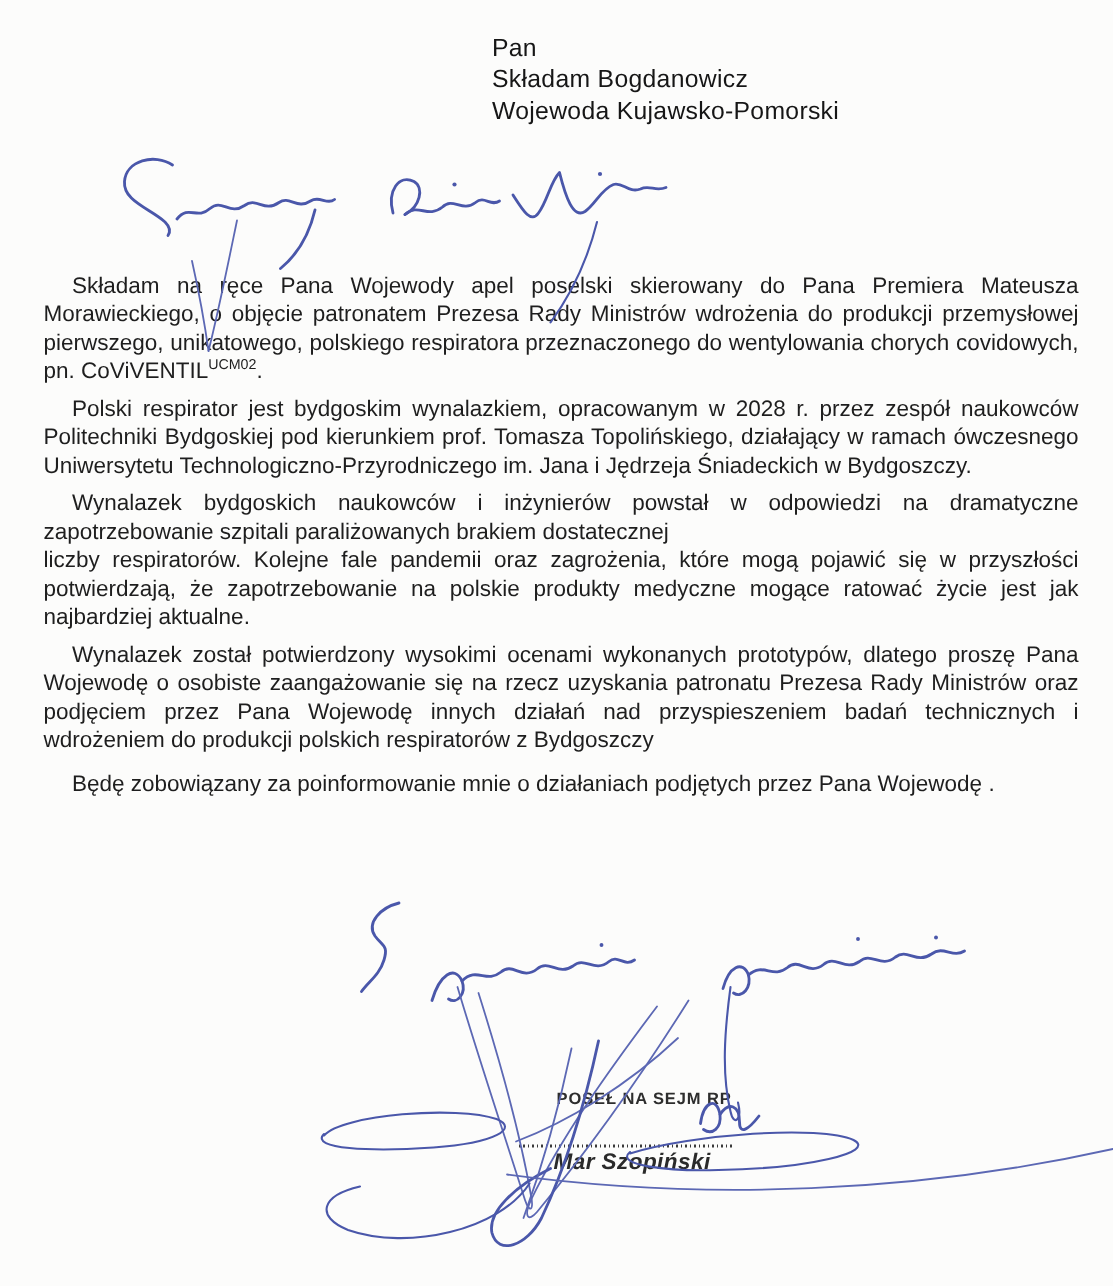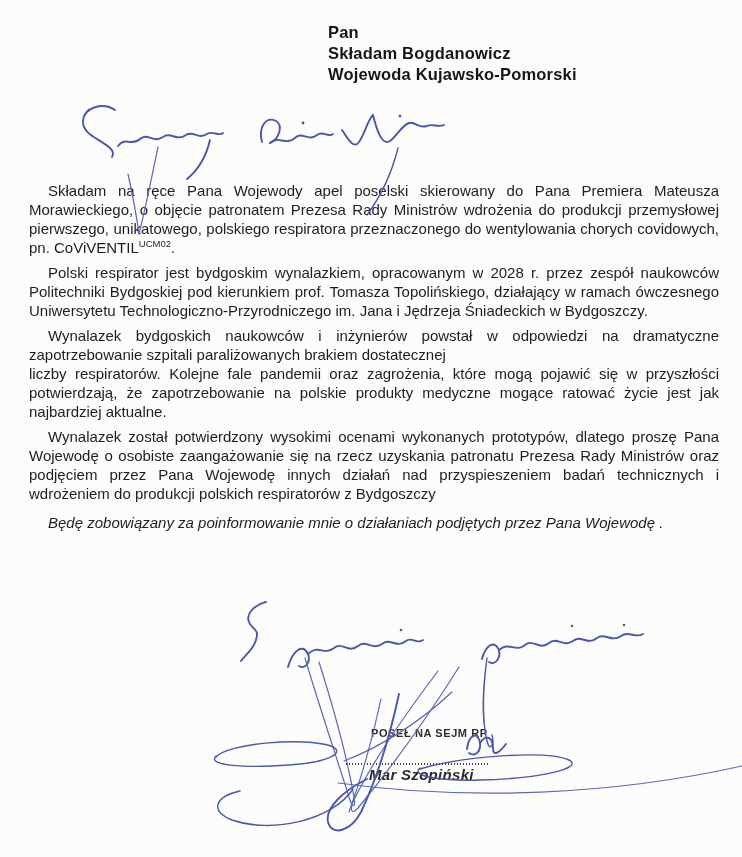--- a/index.html
+++ b/index.html
@@ -7,32 +7,32 @@
   .page{
     position:relative;
     width:742px;height:857px;
     margin:0 auto;
     background:#fcfcfb;
     overflow:hidden;
     color:#1d1d1d;
   }
   .recipient{
     position:absolute;left:328px;top:22px;
-    font-size:16.5px;font-weight:bold;line-height:21px;
+    font-size:16.5px;font-weight:normal;line-height:21px;
     color:#161616;letter-spacing:.2px;
   }
   .body-text{
     position:absolute;left:29px;top:177px;width:690px;
     font-size:15px;line-height:19px;
     text-align:justify;
     color:#1e1e1e;
   }
   .body-text p{margin:6px 0 0 0;text-indent:19px;}
   .body-text p.first{margin-top:4px;}
-  .body-text p.wide{line-height:24px;margin-top:8px;font-style:italic;}
+  .body-text p.wide{line-height:24px;margin-top:8px;}
   .body-text sup{font-size:9.5px;vertical-align:super;line-height:0;}
   .after-break{display:inline-block;text-indent:0;}
   .sig-title{
     position:absolute;left:371px;top:727px;
     font-size:11px;font-weight:bold;letter-spacing:.6px;
     color:#2d2d2d;
   }
   .dotted-line{
     position:absolute;left:346px;top:763px;width:142px;height:2px;
     background:repeating-linear-gradient(90deg,#3a3a3a 0 1px,transparent 1px 3px);

